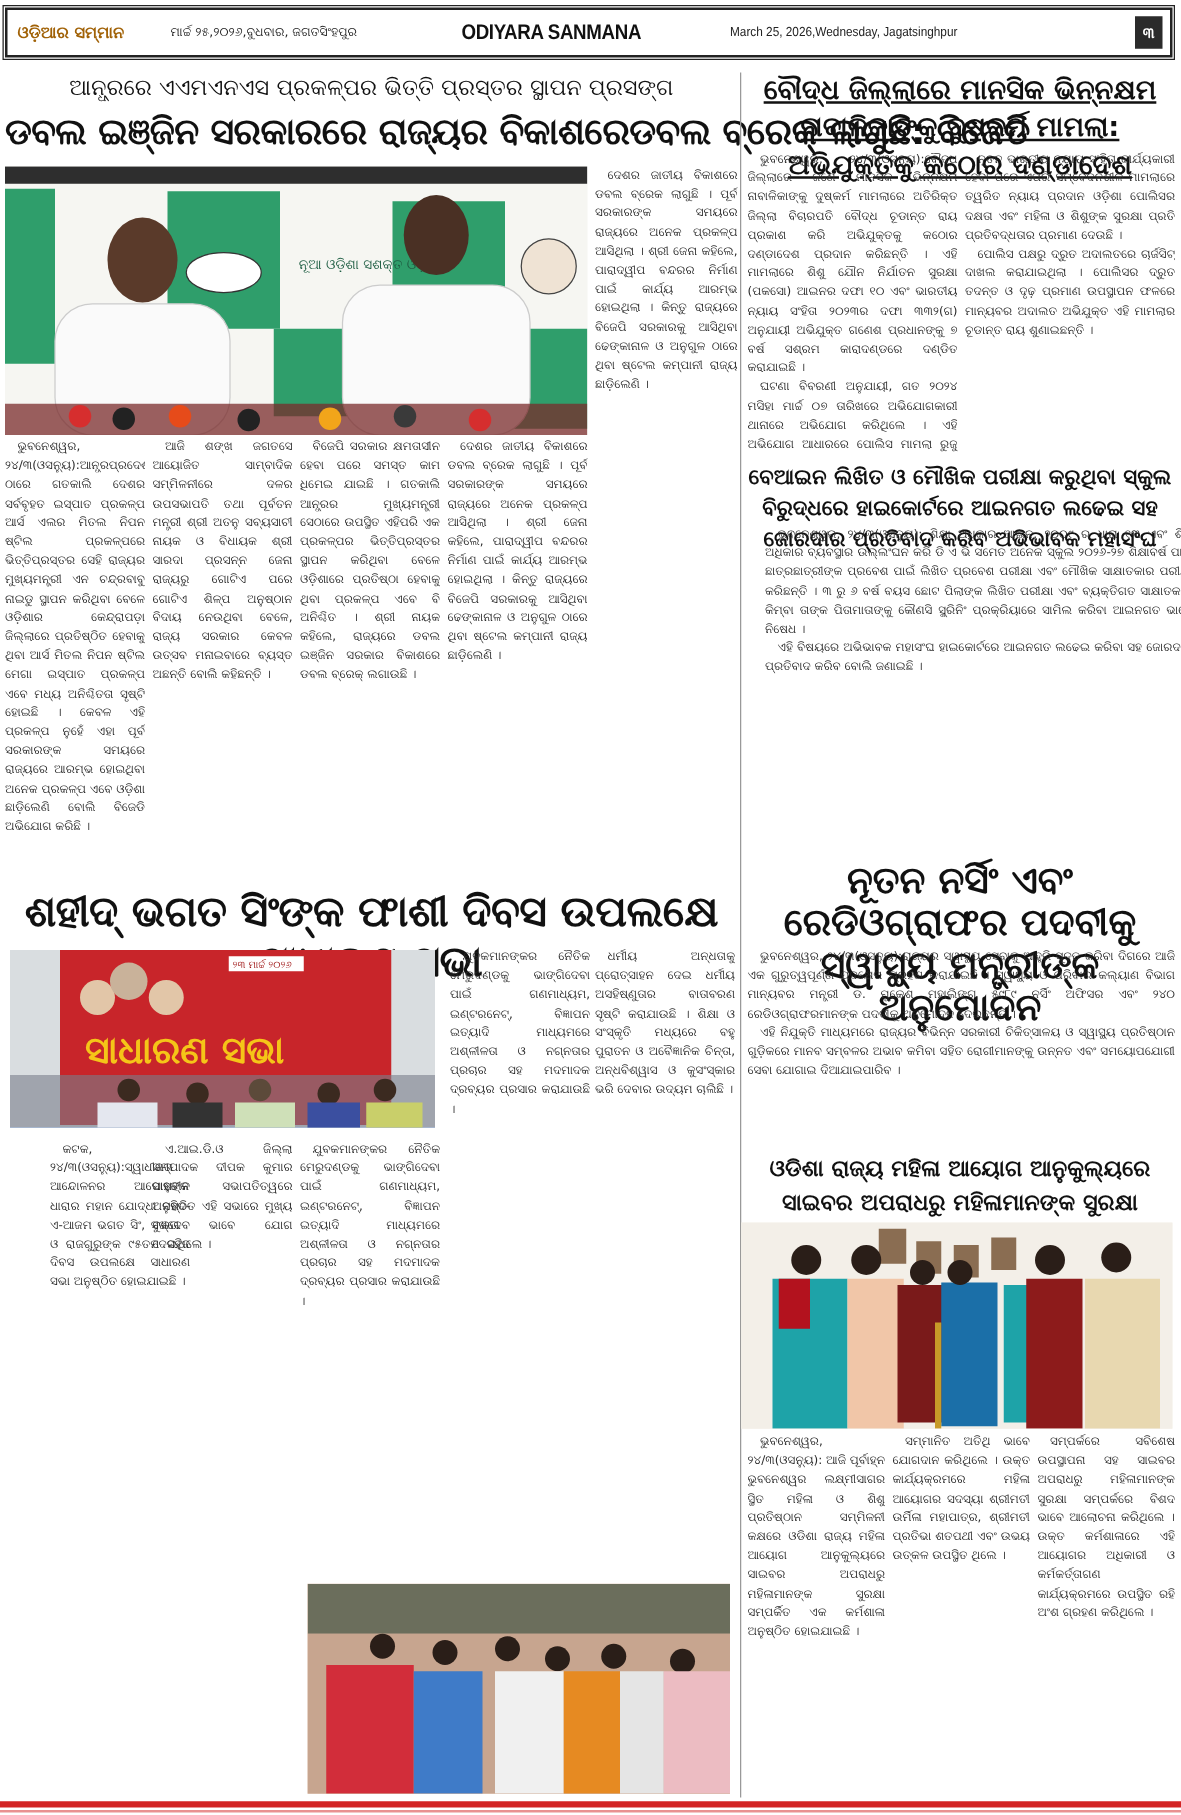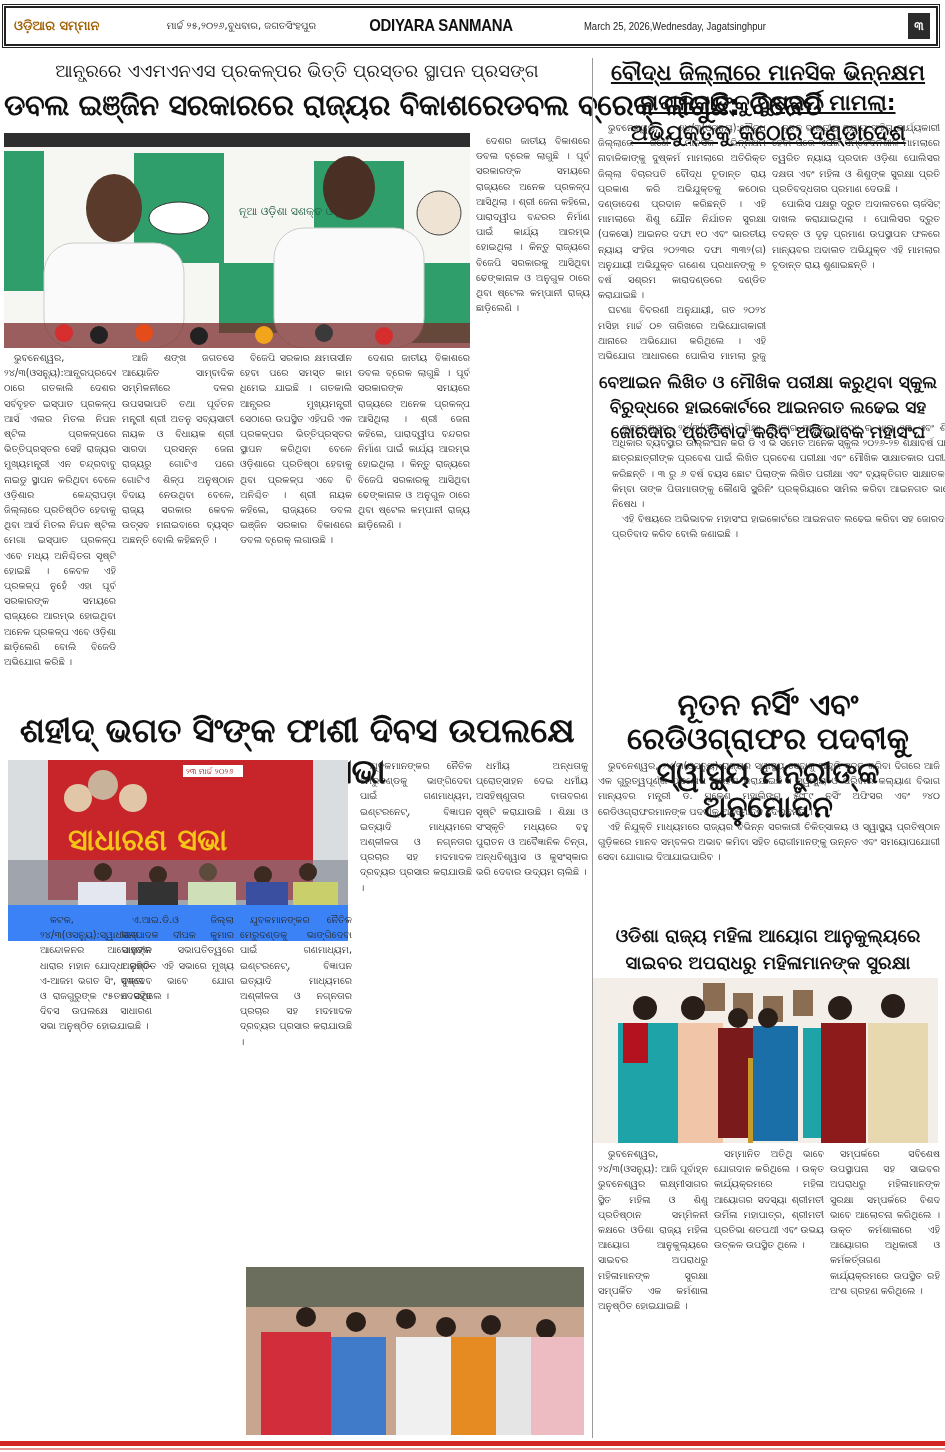--- a/index.html
+++ b/index.html
@@ -6,42 +6,42 @@
   html, body { width: 945px; height: 1452px; background: #ffffff; overflow: hidden; }
   body { font-family: "DejaVu Sans", sans-serif; color: #1a1a1a; position: relative; }
 
   
   .masthead {
     position: absolute; left: 4px; top: 6px; width: 934px; height: 40px;
     border: 2px solid #222; outline: 1px solid #222; outline-offset: 1px;
     display: flex; align-items: center; background: #fff;
   }
   .mh-logo { width: 100px; padding-left: 8px; font-size: 13px; font-weight: bold; color: #a16207; }
-  .mh-date-or { width: 210px; font-size: 10px; text-align: right; color: #222; }
+  .mh-date-or { width: 210px; font-size: 10px; text-align: center; color: #222; }
   .mh-title { width: 250px; font-family: "Liberation Sans", sans-serif; font-weight: bold; font-size: 17px; text-align: center; letter-spacing: -0.3px; color: #111; transform: scaleX(0.88); }
   .mh-date-en { flex: 1; font-family: "Liberation Sans", sans-serif; font-size: 10.5px; padding-left: 20px; color: #222; transform: scaleX(0.9); transform-origin: left; }
   .mh-page { width: 22px; height: 26px; background: #2b2b2b; color: #fff; font-size: 12px; font-weight: bold; display: flex; align-items: center; justify-content: center; margin-right: 6px; }
 
   
   .hl { position: absolute; text-align: center; color: #111; font-family: "DejaVu Sans", sans-serif; }
   .kicker { font-size: 18px; }
   .big { font-size: 29px; font-weight: bold; letter-spacing: -0.5px; }
   .hl-r { font-size: 22px; font-weight: bold; line-height: 30px; }
   .hl-r2 { font-size: 17px; line-height: 25px; font-weight: bold; }
   .hl-r3 { font-size: 30px; font-weight: bold; line-height: 34px; }
   .hl-r4 { font-size: 18px; font-weight: bold; line-height: 27px; }
 
   
   .col { position: absolute; font-size: 9.6px; line-height: 15.2px; color: #2a2a2a; text-align: justify; overflow: hidden; }
   .col p { text-indent: 10px; }
 
   
   .photo { position: absolute; overflow: hidden; }
   .photo-bjd { left: 4px; top: 133px; width: 466px; height: 215px; background: #f6f6f2; }
-  .photo-sabha { left: 8px; top: 760px; width: 340px; height: 181px; background: #3b82f6; }
+  .photo-sabha { left: 8px; top: 760px; width: 340px; height: 142px; background: #3b82f6; }
   .photo-cyber { left: 593px; top: 978px; width: 345px; height: 165px; background: #f3efe8; }
   .photo-crowd { left: 246px; top: 1267px; width: 338px; height: 168px; background: #d9b7a3; }
 
   .divider-v { position: absolute; width: 1px; background: #999; }
   .bottom-bar { position: absolute; left: 0; top: 1441px; width: 945px; height: 5px; background: #d32424; }
   .bottom-rule { position: absolute; left: 0; top: 1448px; width: 945px; height: 2px; background: #d32424; opacity: .5; }
 </style>
 </head>
 <body>
 

